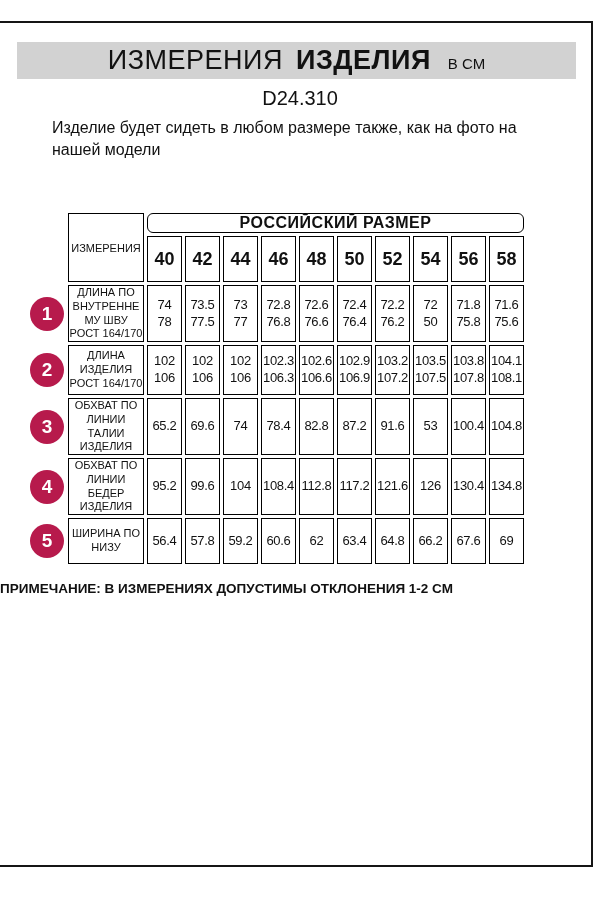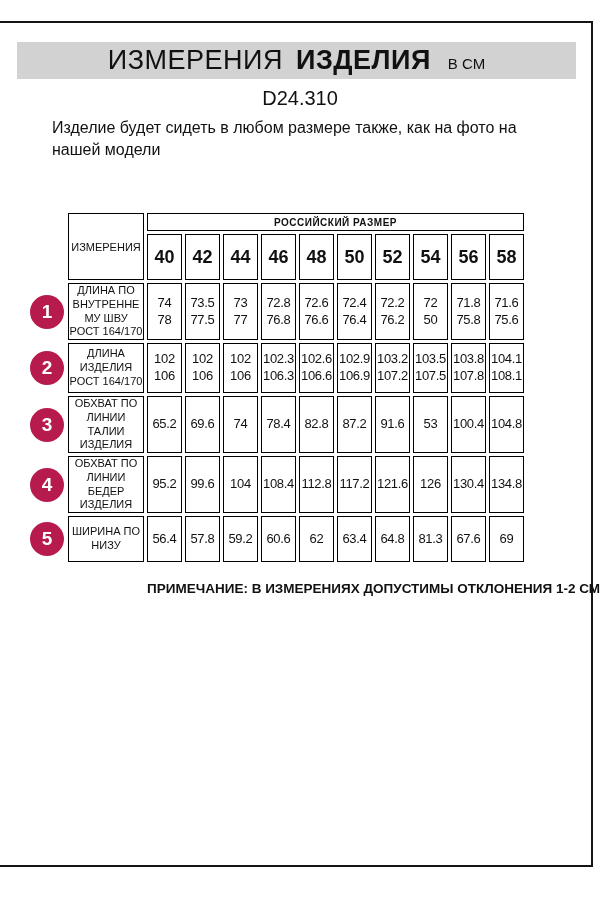--- a/index.html
+++ b/index.html
@@ -82,21 +82,21 @@
   .row-sizes   { height: 46px; }
   .row-r1      { height: 54px; }
   .row-r2      { height: 50px; }
   .row-r3      { height: 52px; }
   .row-r4      { height: 54px; }
   .row-r5      { height: 46px; }
   .col-circle  { width: 36px; }
   .col-label   { width: 74px; }
   .col-size    { width: 33px; }
   .corner-cell { font-size: 11px; font-weight: 400; }
-  .group-cell  { font-size: 10px; font-weight: 700; letter-spacing: 0.5px; }
+  .group-cell  { font-size: 16px; font-weight: 700; letter-spacing: 0.5px; border-radius: 6px; }
   .size-cell   { font-size: 18px; font-weight: 700; margin-top: 16px; }
   .label-cell  {
     font-size: 11px;
     line-height: 1.25;
     white-space: pre-line;
     padding: 2px 1px;
   }
   .value-cell  {
     font-size: 13px;
     line-height: 1.3;
@@ -114,21 +114,21 @@
     display: flex;
     align-items: center;
     justify-content: center;
     margin: 0 auto;
   }
   .note {
     position: absolute;
     top: 581px;
     left: 0;
     width: 600px;
-    text-align: right;
+    text-align: left;
     font-size: 13.5px;
     font-weight: 700;
   }
 </style>
 </head>
 <body>
 
 <div class="page-frame"></div>
 
 <div class="banner">
@@ -268,20 +268,20 @@
     </td>
     <td class="label-cell">ШИРИНА ПО
 НИЗУ</td>
     <td class="value-cell">56.4</td>
     <td class="value-cell">57.8</td>
     <td class="value-cell">59.2</td>
     <td class="value-cell">60.6</td>
     <td class="value-cell">62</td>
     <td class="value-cell">63.4</td>
     <td class="value-cell">64.8</td>
-    <td class="value-cell">81.3</td>
+    <td class="value-cell">66.2</td>
     <td class="value-cell">67.6</td>
     <td class="value-cell">69</td>
   </tr>
 </tbody>
   </table>
 
 <div class="note">ПРИМЕЧАНИЕ: В ИЗМЕРЕНИЯХ ДОПУСТИМЫ ОТКЛОНЕНИЯ 1-2 СМ</div>
 
 </body></html>

